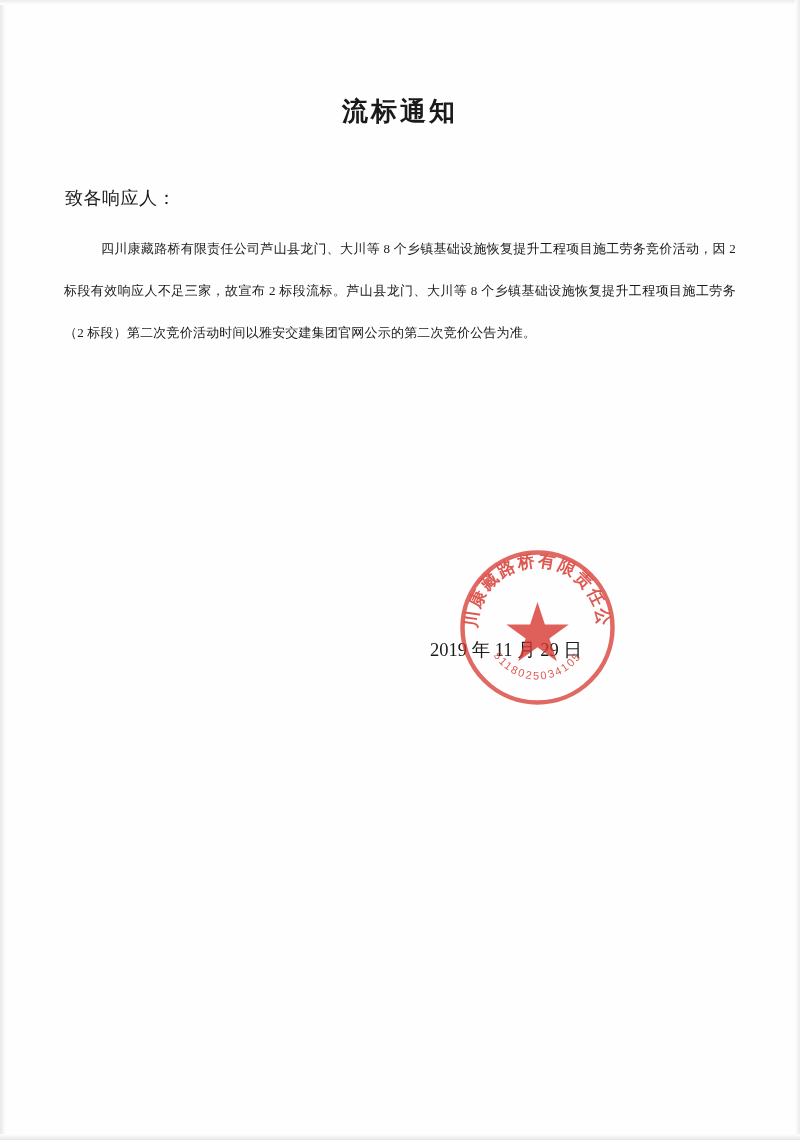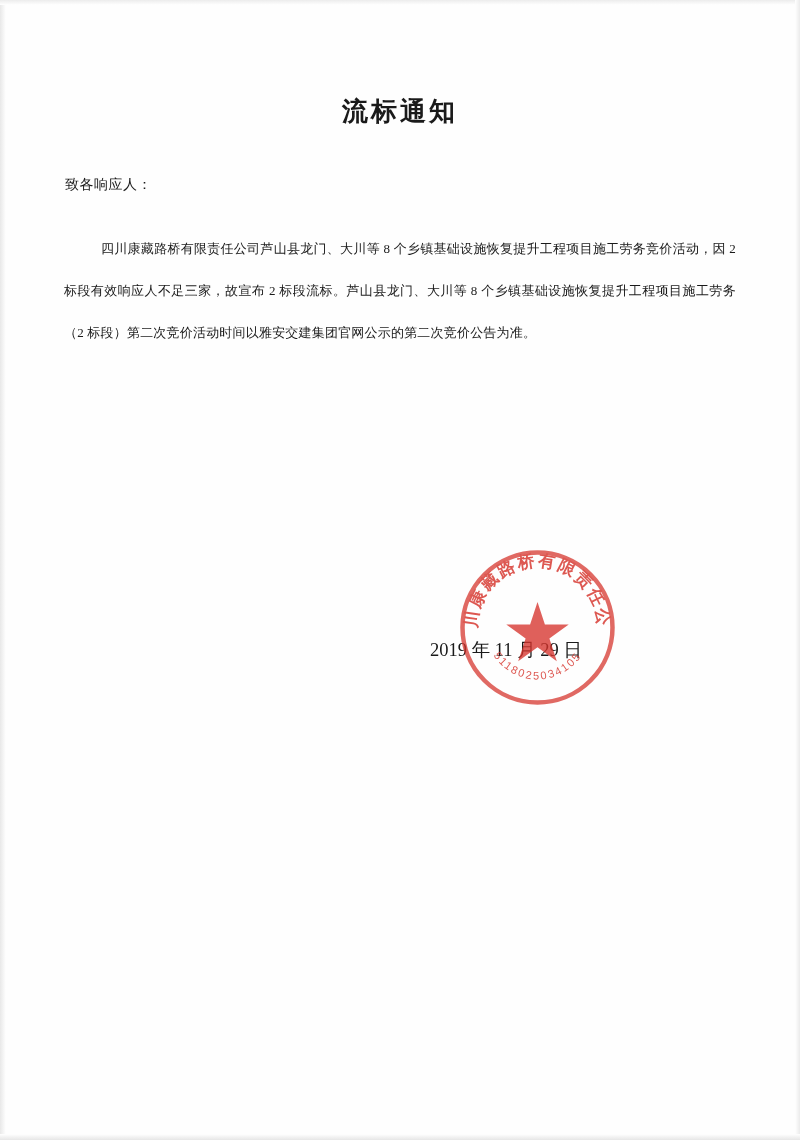--- a/index.html
+++ b/index.html
@@ -55,23 +55,23 @@
     width: 800px;
     text-align: center;
     font-size: 26px;
     font-weight: bold;
     letter-spacing: 3px;
     font-family: "Liberation Serif", "DejaVu Serif", serif;
   }
 
   .salutation {
     position: absolute;
-    top: 176px;
+    top: 186px;
     left: 65px;
-    font-size: 14px;
+    font-size: 18px;
     letter-spacing: 0.5px;
   }
 
   .body-text {
     position: absolute;
     top: 228px;
     left: 64px;
     width: 672px;
     font-size: 13px;
     line-height: 42px;

